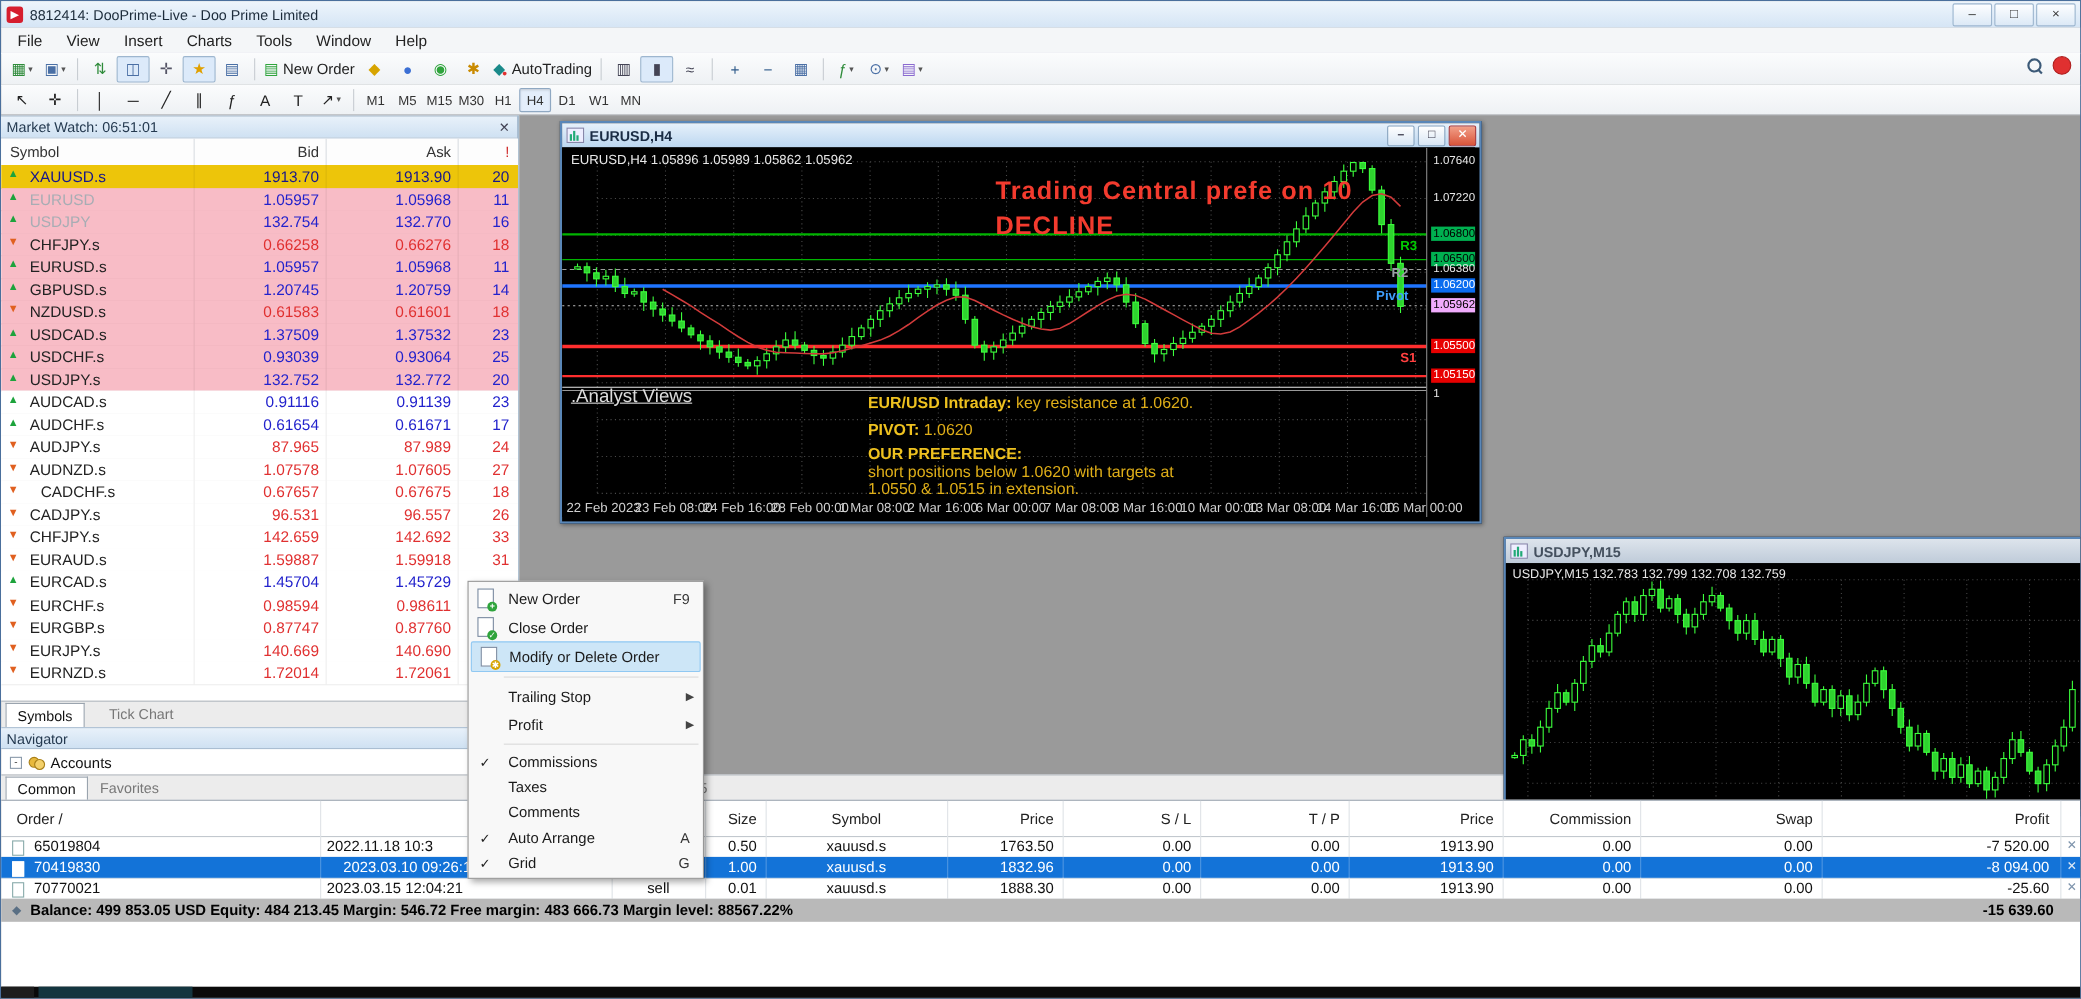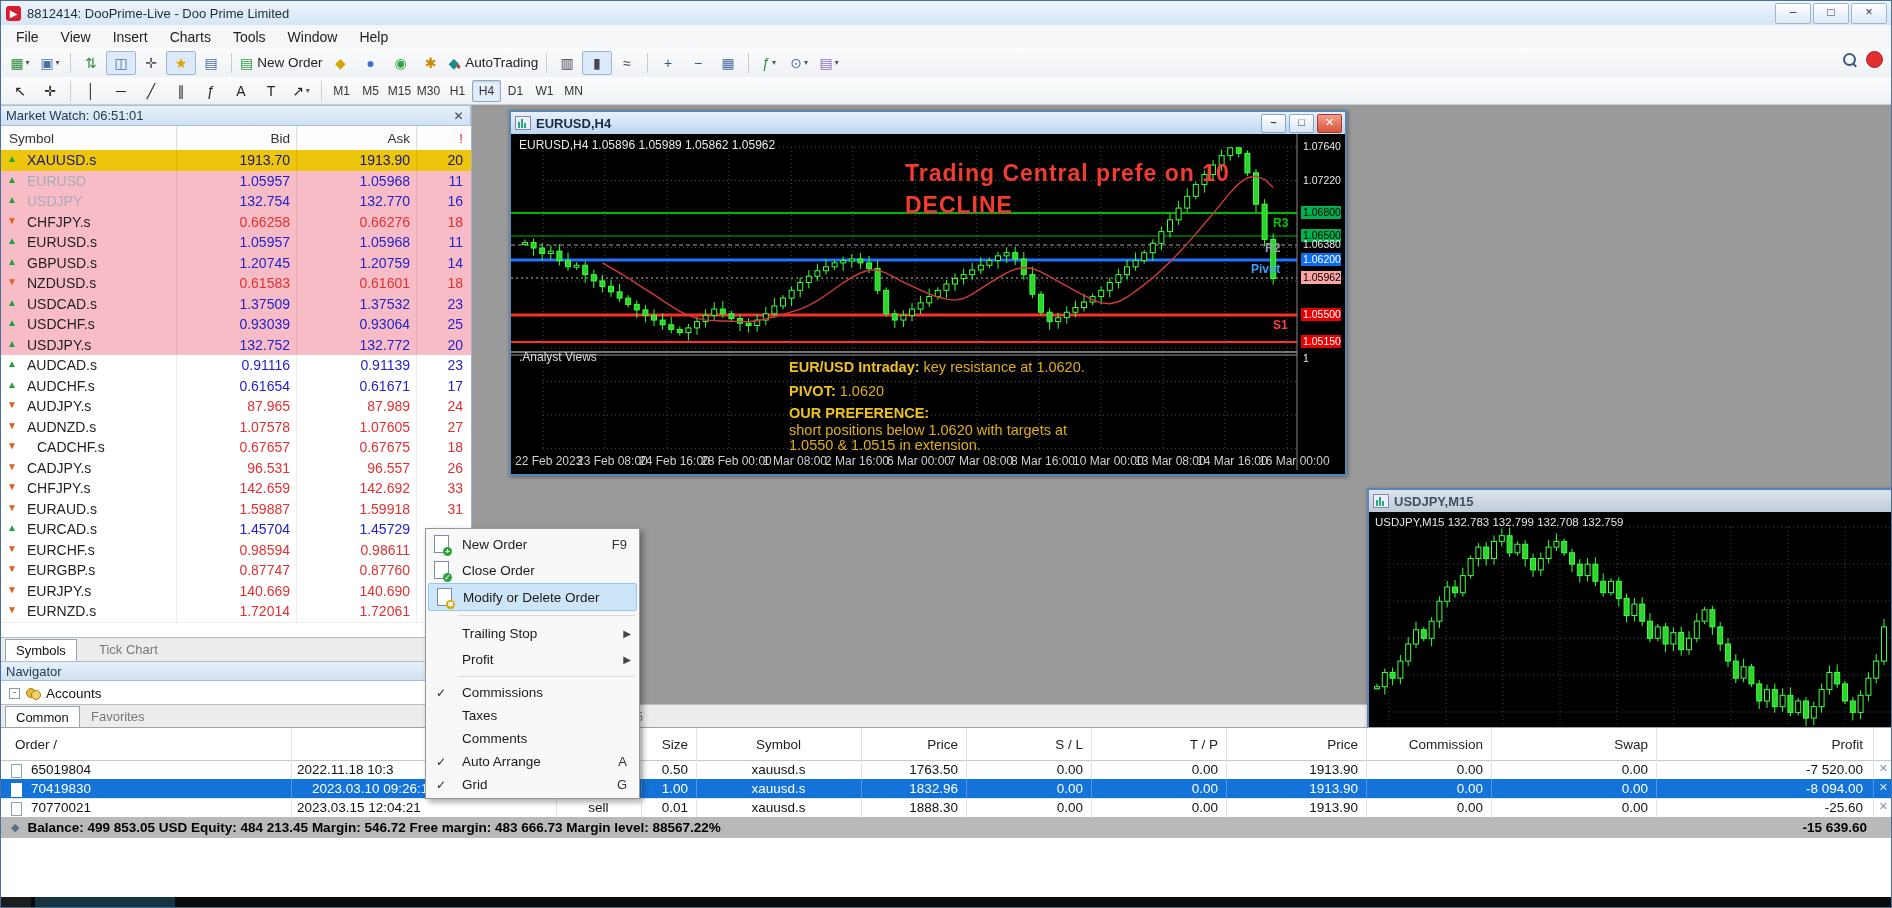--- a/index.html
+++ b/index.html
@@ -74,21 +74,21 @@
   .cwbtns{position:absolute;right:3px;top:2px;display:flex;gap:3px;}
   .cwb{width:23px;height:17px;border:1px solid #8ba6c0;border-radius:2px;background:linear-gradient(#fff,#d8e6f4);
        font-size:11px;color:#334;text-align:center;line-height:15px;}
   .cwb.close{background:linear-gradient(#f2a089,#d9543a);color:#fff;border-color:#a33;}
   .chartbody{position:absolute;background:#000;overflow:hidden;}
   .ohlc{position:absolute;font-size:12px;color:#e8e8e8;font-family:"Liberation Sans",sans-serif;}
   .tcred{position:absolute;color:#f33b2e;font-weight:bold;font-size:23px;letter-spacing:1px;}
   .chlabel{position:absolute;font-size:12px;font-weight:bold;}
   .badge{position:absolute;left:2px;font-size:10.5px;padding:0 2px;height:13px;line-height:13px;color:#fff;}
   .badge.plain{color:#e8e8e8;}
-  .badge.white{background:#fca5a5;color:#000;}
+  .badge.white{background:#f0abfc;color:#000;}
   .badge.green{background:#00b050;color:#000;}
   .badge.blue{background:#0a6cf0;color:#fff;}
   .badge.red{background:#e80000;color:#fff;}
   .anline{position:absolute;font-size:14.5px;color:#dfae18;}
   .anline b{color:#eec11f;}
   .datelbl{position:absolute;font-size:12px;color:#cfcfcf;white-space:nowrap;}
   #tabstrip{left:470px;top:703px;width:896px;height:23px;background:#ececec;border-top:1px solid #b6bcc2;}
   
   #ctxmenu{left:424px;top:527px;width:213px;background:#f8f8f8;border:1px solid #979797;
            box-shadow:3px 3px 6px rgba(0,0,0,.35);z-index:60;padding:2px 0;}
@@ -776,21 +776,21 @@
           <line x1="753.6" y1="65.16630000000066" x2="753.6" y2="112.40580000000026" stroke="#3cff3c" stroke-width="1"></line>
           <rect x="751.1" y="70.16630000000066" width="5" height="35.239499999999595" fill="#2fd32f" stroke="#3cff3c" stroke-width="1"></rect>
           <line x1="762.1999999999999" y1="99.40580000000026" x2="762.1999999999999" y2="150.56079999999943" stroke="#3cff3c" stroke-width="1"></line>
           <rect x="759.6999999999999" y="105.40580000000026" width="5" height="39.15499999999918" fill="#2fd32f" stroke="#3cff3c" stroke-width="1"></rect>
           <polyline points="91.39999999999999,128.97710999999993 100,133.9106399999992 108.6,138.92247999999898 117.19999999999999,144.01262999999932 125.8,149.88587999999953 134.39999999999998,155.36758000000066 143,160.69266000000079 151.6,166.64421999999803 160.2,172.12591999999916 168.79999999999998,177.29438 177.4,181.4448100000011 186,184.42058999999972 194.6,186.14341000000059 203.2,186.61327000000017 211.79999999999998,187.00481999999926 220.39999999999998,187.3180600000013 229,187.63130000000163 237.6,187.7096100000004 246.2,186.7698900000012 254.79999999999998,184.8904500000028 263.4,182.69777000000062 272,180.34846999999914 280.59999999999997,177.84254999999837 289.2,175.1800100000018 297.8,171.42112999999978 306.4,166.6442200000015 315,161.00590000000108 323.59999999999997,154.74110000000005 332.2,148.7895399999993 340.8,143.3078399999999 349.4,139.00079000000125 358,136.02500999999916 366.59999999999997,136.0250100000009 375.2,139.15741000000227 383.8,143.5427699999997 392.4,148.00644000000113 401,152.235180000001 409.59999999999997,156.2289900000011 418.2,159.83125000000035 426.79999999999995,162.96365000000173 435.4,165.0780200000017 444,166.09605000000138 452.59999999999997,164.52985000000157 461.2,160.14449000000067 469.79999999999995,154.66279000000125 478.4,149.18109000000013 487,143.85601000000003 495.59999999999997,138.84417000000022 504.2,135.08528999999993 512.8,133.51909000000012 521.4,134.53711999999985 530,137.9044499999993 538.6,142.6030500000005 547.1999999999999,147.3799600000005 555.8,152.07855999999998 564.4,156.7771600000012 573,161.39745000000192 581.6,165.7828100000011 590.1999999999999,168.91521000000074 598.8,169.69831000000065 607.4,167.74056 616,163.1985799999998 624.6,157.09040000000152 633.1999999999999,150.59067000000067 641.8,143.699389999999 650.4,136.10331999999966 659,127.8807699999997 667.6,119.0317399999991 676.1999999999999,109.63454000000014 684.8,99.84579000000035 693.4,89.82210999999901 702,79.64181000000013 710.6,69.14827000000095 719.1999999999999,58.654730000000015 727.8,49.64908000000014 736.4,43.775829999999914 745,42.20963000000009 753.6,45.34202999999974 762.1999999999999,53.56458000000144" fill="none" stroke="#d23b3b" stroke-width="1.4"></polyline>
           <line x1="786" y1="0" x2="786" y2="336" stroke="#888" stroke-width="1"></line>
         </svg>
       <div class="ohlc" style="left:8px;top:4px;">EURUSD,H4 1.05896 1.05989 1.05862 1.05962</div>
       <div class="tcred" style="left:394px;top:26px;">Trading Central prefe on 10</div>
       <div class="tcred" style="left:394px;top:58px;">DECLINE</div>
-      <div class="anline" style="left:8px;top:216px;font-size:12px;color:#ddd;">.Analyst Views</div>
+      <div class="anline" style="left:8px;top:216px;font-size:17px;color:#ddd;text-decoration:underline;">.Analyst Views</div>
       <div class="anline" style="left:278px;top:225px;"><b>EUR/USD Intraday:</b><span>  key resistance at 1.0620.</span></div>
       <div class="anline" style="left:278px;top:249px;"><b>PIVOT:</b><span>  1.0620</span></div>
       <div class="anline" style="left:278px;top:271px;"><b>OUR PREFERENCE:</b></div>
       <div class="anline" style="left:278px;top:288px;">short positions below 1.0620 with targets at</div>
       <div class="anline" style="left:278px;top:303px;">1.0550 &amp; 1.0515 in extension.</div>
       <div id="eur-axis" style="position: absolute; left: 788px; top: 0px; width: 42px; height: 336px;">
           <div class="badge plain" style="top: 6px;">1.07640</div>
           <div class="badge plain" style="top: 40px;">1.07220</div>
           <div class="badge green" style="top: 72px;">1.06800</div>
           <div class="badge green" style="top: 95px;">1.06500</div>

